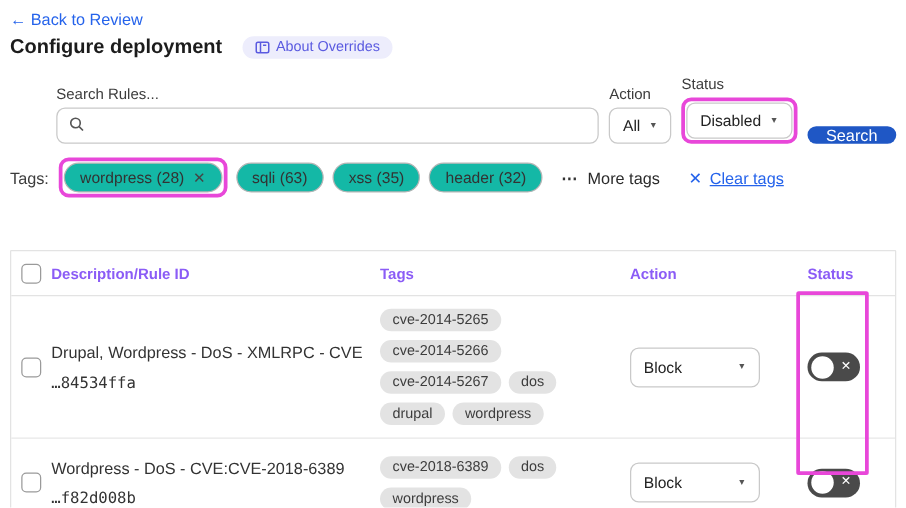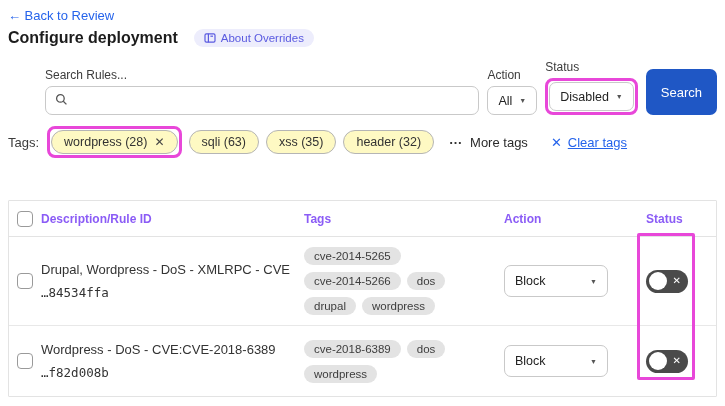--- a/index.html
+++ b/index.html
@@ -36,29 +36,29 @@
   .search-box input { border:none; outline:none; flex:1; font-size:13px; font-family:inherit; background:transparent; }
   .dropdown {
     display:inline-flex; align-items:center; gap:7px; justify-content:space-between;
     border:1px solid #c9c9c9; border-radius:7px; background:#fff;
     height:29px; padding:0 10px; font-size:12.5px; color:#222; cursor:pointer; white-space:nowrap;
   }
   .caret { font-size:7px; color:#555; }
   .hl { border:3px solid #e847d9; border-radius:8px; padding:1px; display:inline-block; background:#fff; }
   .search-btn {
     background:#1f57c5; color:#fff; border:none; border-radius:7px;
-    height:46px; padding:0 15px; font-size:13px; font-family:inherit; cursor:pointer;
+    height:14px; padding:0 15px; font-size:13px; font-family:inherit; cursor:pointer;
   }
 
   
   .tags-bar { display:flex; align-items:center; gap:7px; margin-top:11px; }
   .tags-label { font-size:13px; color:#3c3c3c; margin-right:1px; }
   .tag-pill {
     display:inline-flex; align-items:center; gap:7px;
-    border:1px solid #b5b5b5; border-radius:15px; background:#fef9c3;
+    border:1px solid #b5b5b5; border-radius:15px; background:#14b8a6;
     padding:4px 12px; font-size:12.5px; color:#333; cursor:pointer; white-space:nowrap;
   }
   .tag-remove { color:#444; font-size:12px; }
   .more-tags { display:inline-flex; align-items:center; gap:7px; margin-left:8px; color:#2b2b2b; font-size:13px; cursor:pointer; }
   .dots { letter-spacing:1px; font-weight:bold; color:#333; }
   .clear-tags { display:inline-flex; align-items:center; gap:6px; margin-left:16px; color:#2563eb; font-size:13px; cursor:pointer; }
   .clear-tags .clear-x { font-size:13px; }
   .clear-tags .clear-txt { text-decoration:underline; }
 
   
@@ -179,20 +179,21 @@
     <div class="cell-check">
         <span class="checkbox"></span>
       </div>
     <div class="desc-cell">
       <div class="desc-line">Drupal, Wordpress - DoS - XMLRPC - CVE:CVE-2...</div>
       <div class="rule-id">…84534ffa</div>
     </div>
     <div class="tags-cell">
       <span class="g-pill">cve-2014-5265</span>
       <span class="g-pill">cve-2014-5266</span>
+      <span class="g-pill">cve-2014-5267</span>
       <span class="g-pill">dos</span>
       <span class="g-pill">drupal</span>
       <span class="g-pill">wordpress</span>
     </div>
     <div class="action-cell">
       <div class="dropdown">
         <span>Block</span>
         <span class="caret">▼</span>
       </div>
     </div>

